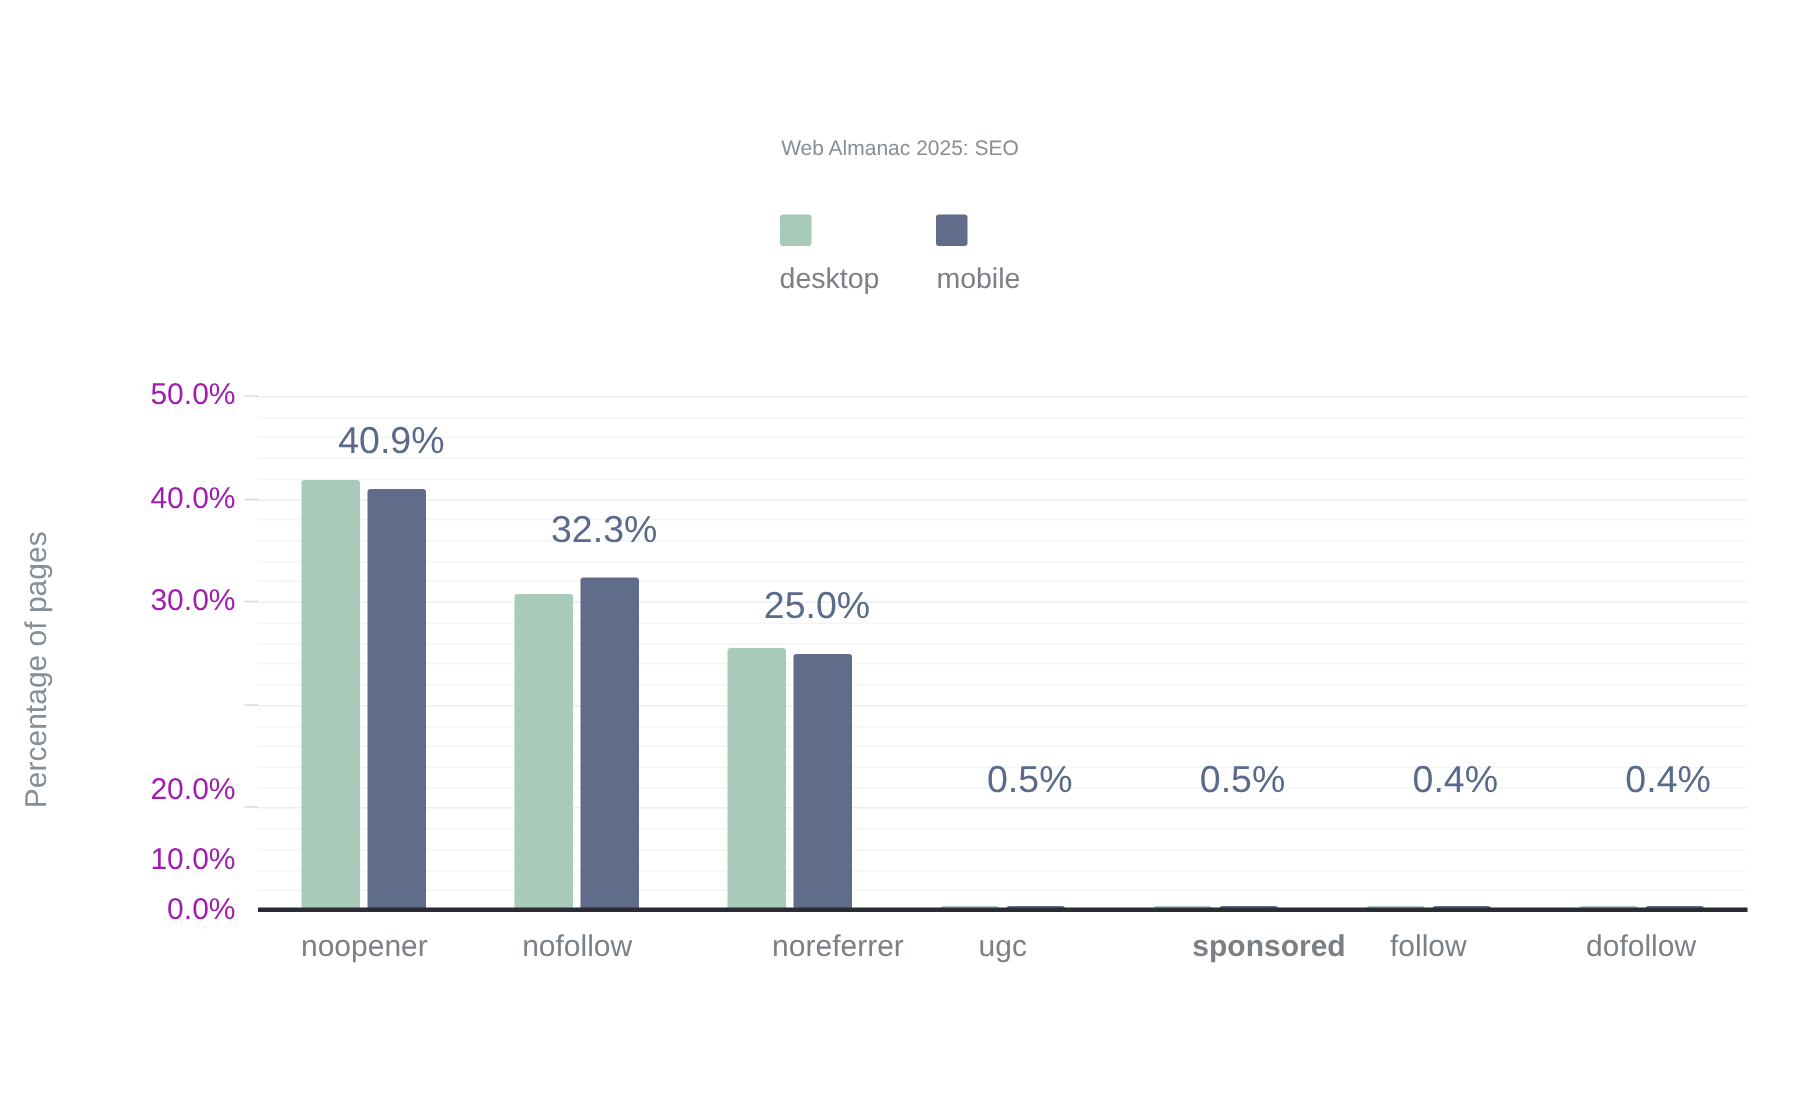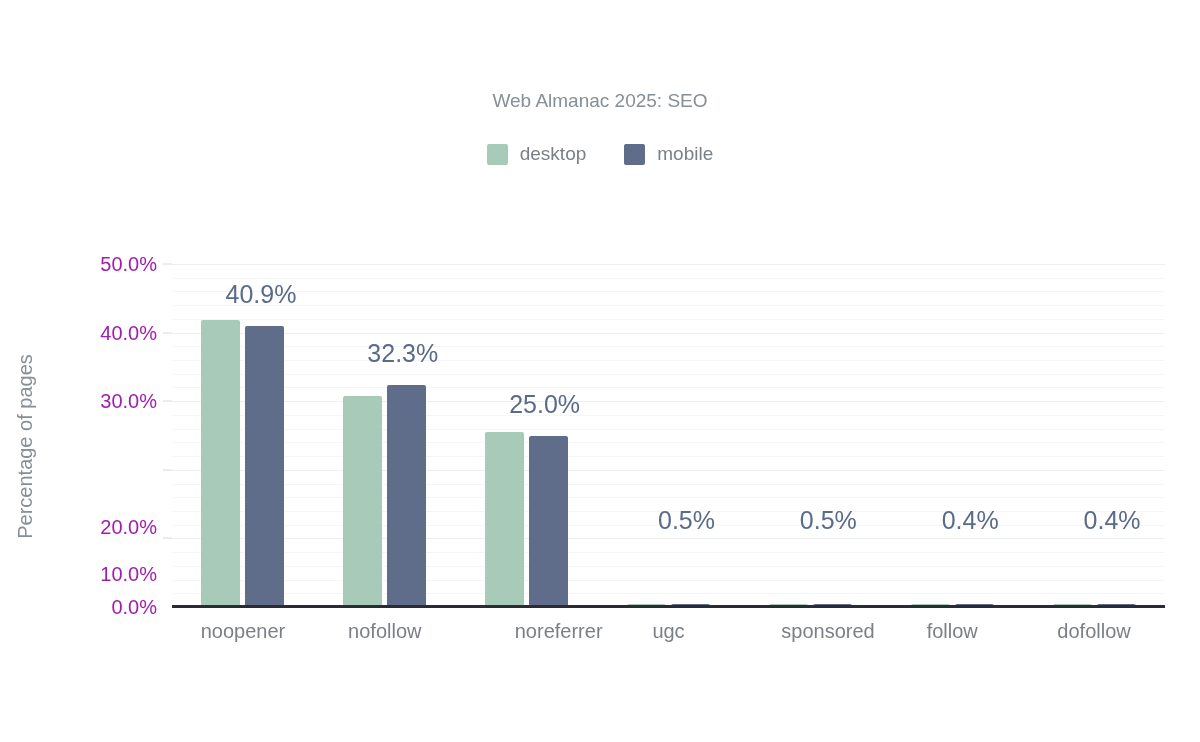--- a/index.html
+++ b/index.html
@@ -31,40 +31,41 @@
     font-weight: bold;
     color: #1e2b4a;
     letter-spacing: -0.2px;
   }
   .chart-subtitle {
     position: absolute;
     top: 90px;
     left: 0;
     width: 1200px;
     text-align: center;
-    font-size: 19px;
+    font-size: 14px;
     font-weight: normal;
     color: #868e96;
   }
 
   
   .legend {
     position: absolute;
     top: 143px;
     left: 0;
     width: 1200px;
     display: flex;
     justify-content: center;
     align-items: center;
     gap: 38px;
   }
   .legend-item {
     display: flex;
-    align-items: center;
+    align-items: flex-start;
     gap: 12px;
+    flex-direction: column;
   }
   .legend-swatch {
     width: 21px;
     height: 21px;
     border-radius: 2px;
     display: block;
   }
   .legend-label {
     font-size: 19px;
     color: #7b8086;
@@ -266,21 +267,21 @@
       </div>
   </div>
 
   <div class="axis-line"></div>
 
   <div id="x-labels">
       <div class="x-tick-label" style="left: 242.929px;">noopener</div>
       <div class="x-tick-label" style="left: 384.786px;">nofollow</div>
       <div class="x-tick-label" style="left: 526.643px; margin-left: 32px;">noreferrer</div>
       <div class="x-tick-label" style="left: 668.5px;">ugc</div>
-      <div class="x-tick-label" style="left: 828px;">sponsored</div>
+      <div class="x-tick-label" style="left: 846px; font-weight: bold;">sponsored</div>
       <div class="x-tick-label" style="left: 952.214px;">follow</div>
       <div class="x-tick-label" style="left: 1094.07px;">dofollow</div>
     </div>
   <div id="value-labels">
       <div class="value-label" style="left: 260.929px; top: 280.426px; color: rgb(90, 106, 138);">40.9%</div>
       <div class="value-label" style="left: 402.786px; top: 339.422px; color: rgb(90, 106, 138);">32.3%</div>
       <div class="value-label" style="left: 544.643px; top: 389.5px; color: rgb(90, 106, 138);">25.0%</div>
       <div class="value-label" style="left: 686.5px; top: 506.12px; color: rgb(90, 106, 138);">0.5%</div>
       <div class="value-label" style="left: 828.357px; top: 506.12px; color: rgb(90, 106, 138);">0.5%</div>
       <div class="value-label" style="left: 970.214px; top: 506.12px; color: rgb(90, 106, 138);">0.4%</div>

